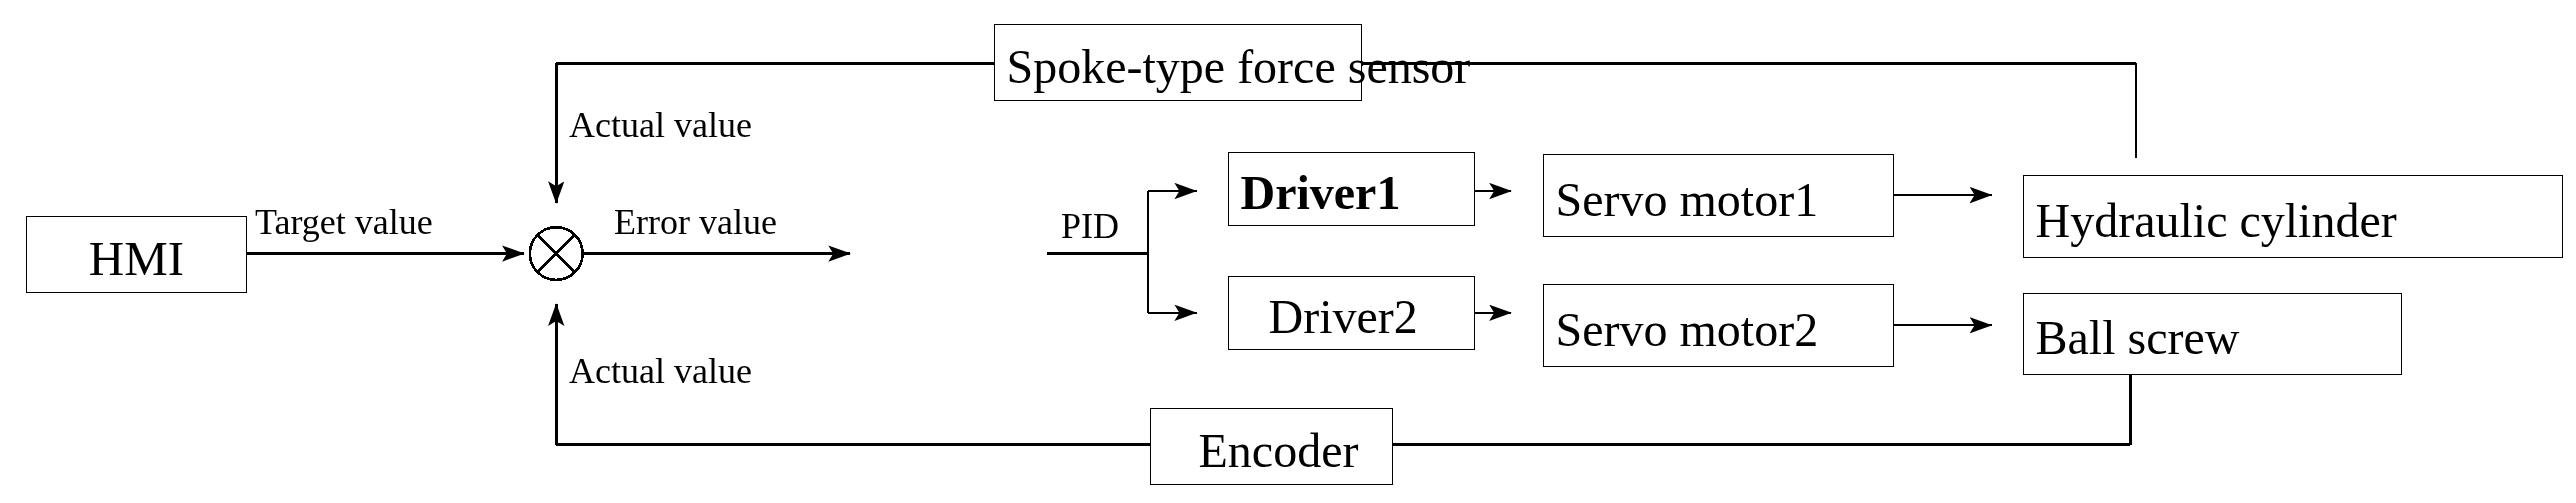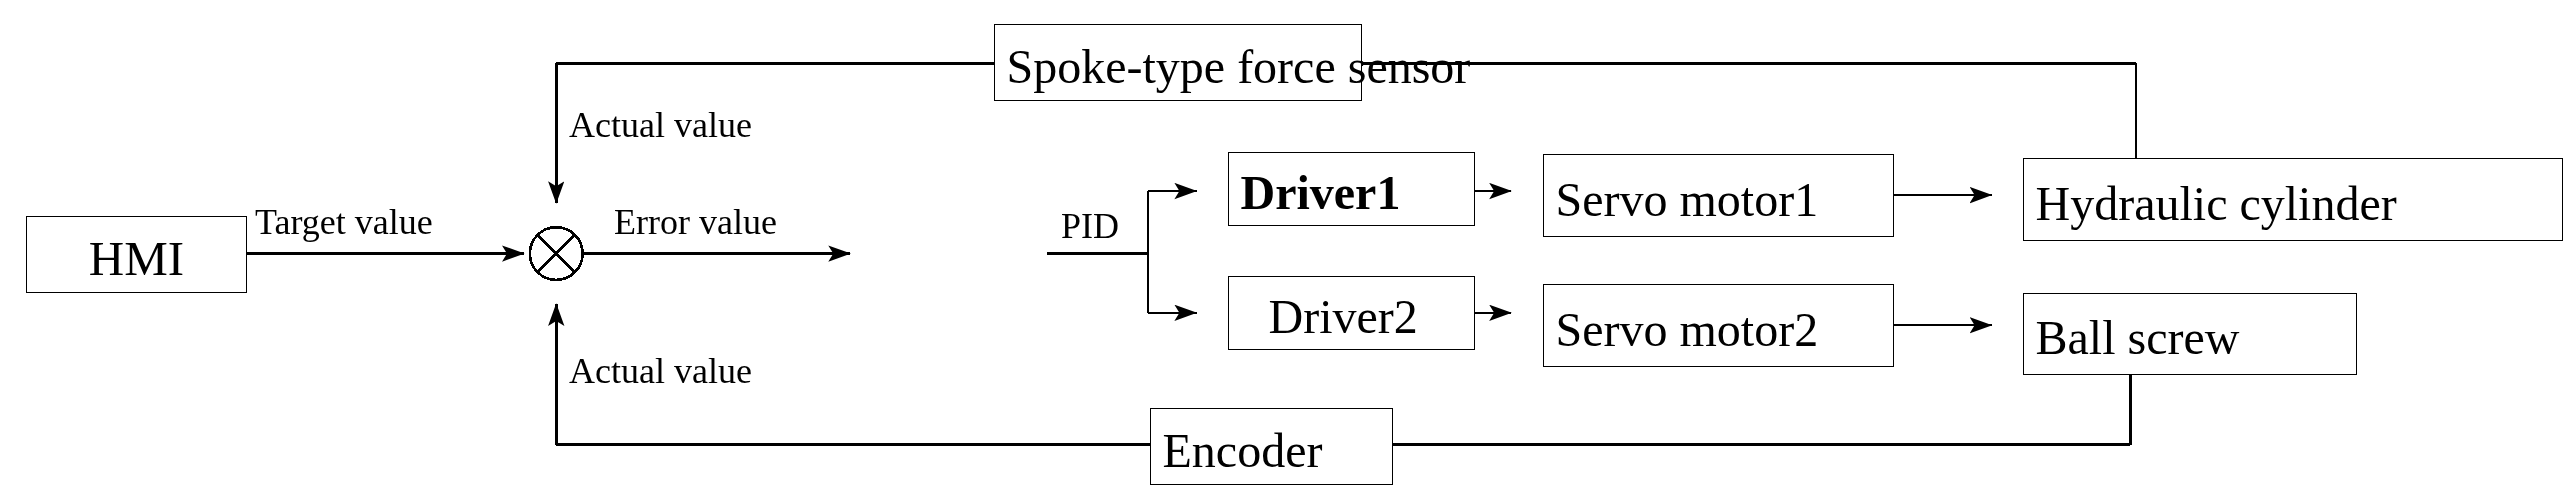--- a/index.html
+++ b/index.html
@@ -120,33 +120,33 @@
   </div>
 
   <div class="blk" style="left:1543px; top:154px; width:351px; height:83px;">
     <span class="blk-label fs-box">Servo motor1</span>
   </div>
 
   <div class="blk" style="left:1543px; top:284px; width:351px; height:83px;">
     <span class="blk-label fs-box">Servo motor2</span>
   </div>
 
-  <div class="blk" style="left:2023px; top:158px; width:540px; height:83px;text-align:center;">
+  <div class="blk" style="left:2023px; top:175px; width:540px; height:83px;text-align:center;">
     <span class="blk-label fs-box">Hydraulic cylinder</span>
   </div>
 
-  <div class="blk" style="left:2023px; top:293px; width:334px; height:82px;align-items:center;">
+  <div class="blk" style="left:2023px; top:293px; width:379px; height:82px;align-items:center;">
     <span class="blk-label fs-box">Ball screw</span>
   </div>
 
   <div class="blk" style="left:994px; top:24px; width:368px; height:77px;">
     <span class="blk-label fs-box">Spoke-type force sensor</span>
   </div>
 
-  <div class="blk" style="left:1150px; top:408px; width:243px; height:77px;">
+  <div class="blk" style="left:1150px; top:408px; width:243px; height:77px;padding-left:36px;">
     <span class="blk-label fs-box">Encoder</span>
   </div>
 
   <span class="lbl fs-lbl" style="left:255px; top:204px;">Target value</span>
 
   <span class="lbl fs-lbl" style="left:614px; top:204px;">Error value</span>
 
   <span class="lbl fs-lbl" style="left:1061px; top:208px;">PID</span>
 
   <span class="lbl fs-lbl" style="left:569px; top:107px;">Actual value</span>

